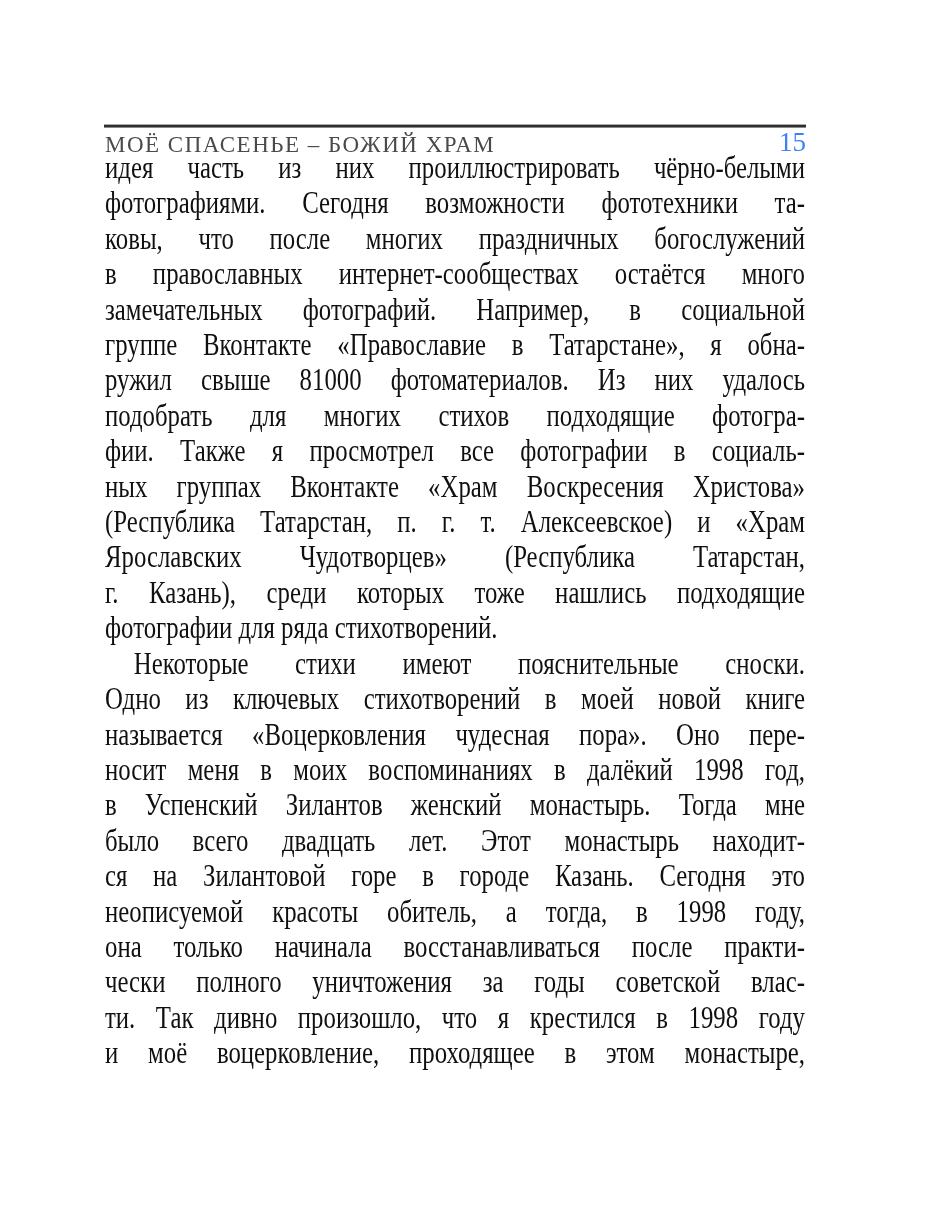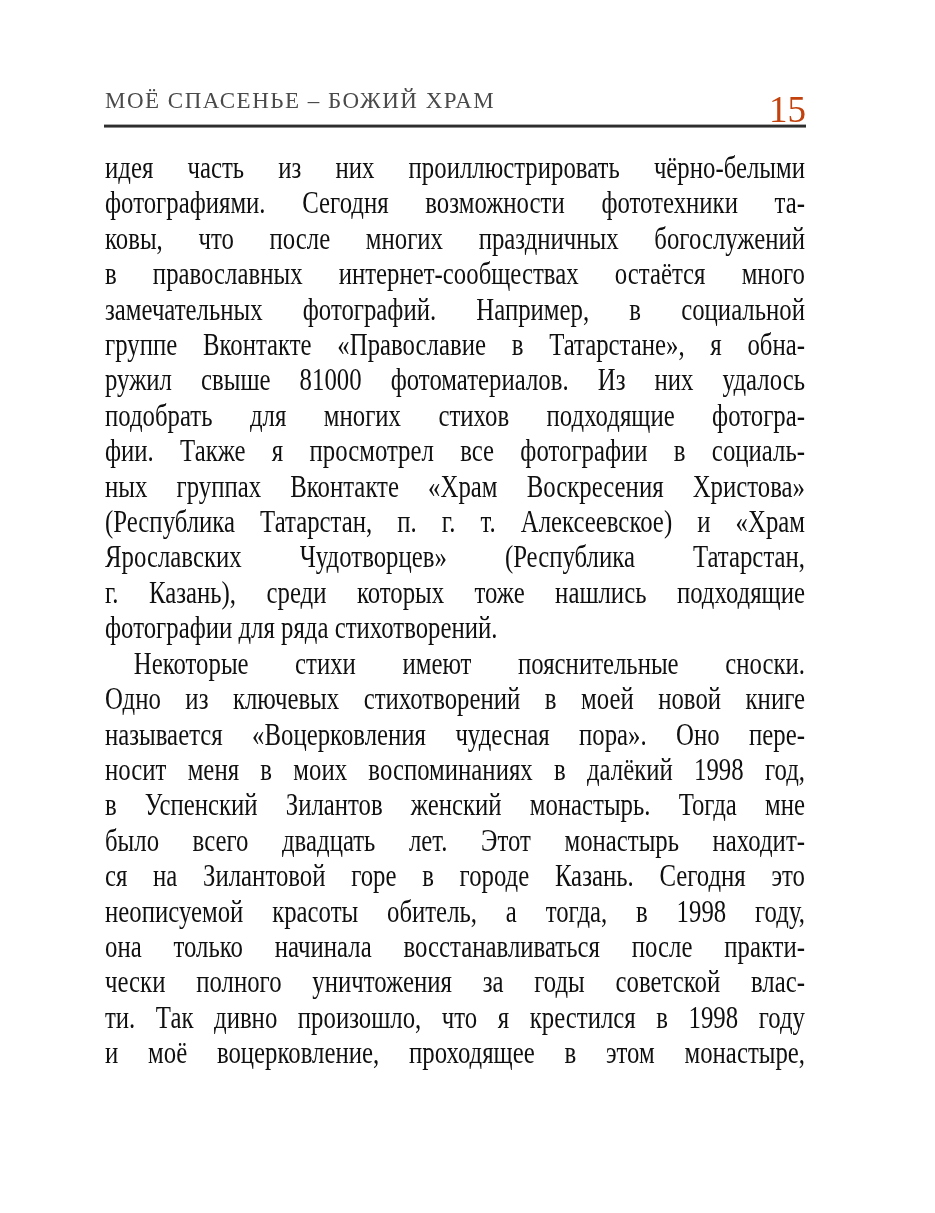--- a/index.html
+++ b/index.html
@@ -11,36 +11,37 @@
     position: relative;
     width: 935px;
     height: 1213px;
     background: #ffffff;
     font-family: "Liberation Serif", "DejaVu Serif", serif;
     overflow: hidden;
   }
   .page-header {
     position: absolute;
     left: 105px;
-    top: 88px;
+    top: 79px;
     width: 701px;
     display: flex;
     justify-content: space-between;
-    align-items: flex-start;
+    align-items: flex-end;
   }
   .running-title {
     font-size: 23px;
     letter-spacing: 1.5px;
     color: #4a4a4a;
     font-weight: 500;
     white-space: nowrap;
   }
   .page-number {
-    font-size: 37px;
-    color: #c2410c;
+    font-size: 27px;
+    color: #3b82f6;
+    margin-top: 48px;
   }
   .header-rule {
     position: absolute;
     left: 104px;
     top: 124px;
     width: 702px;
     height: 5px;
     background: linear-gradient(to bottom,
       #ababab 0px, #ababab 1px,
       #2e2e2e 1px, #2e2e2e 3px,

